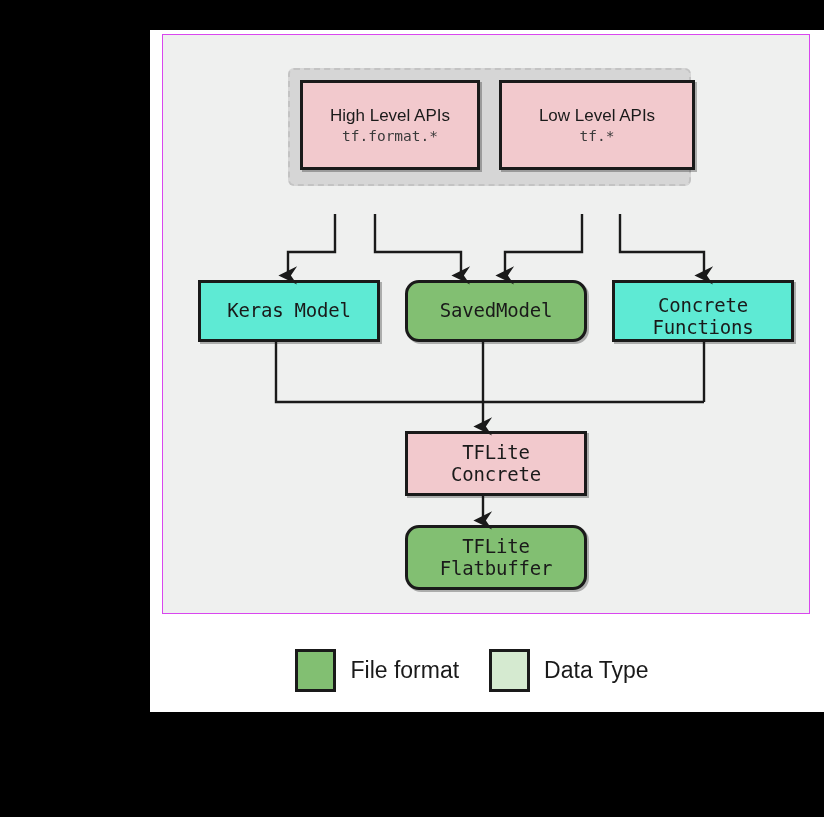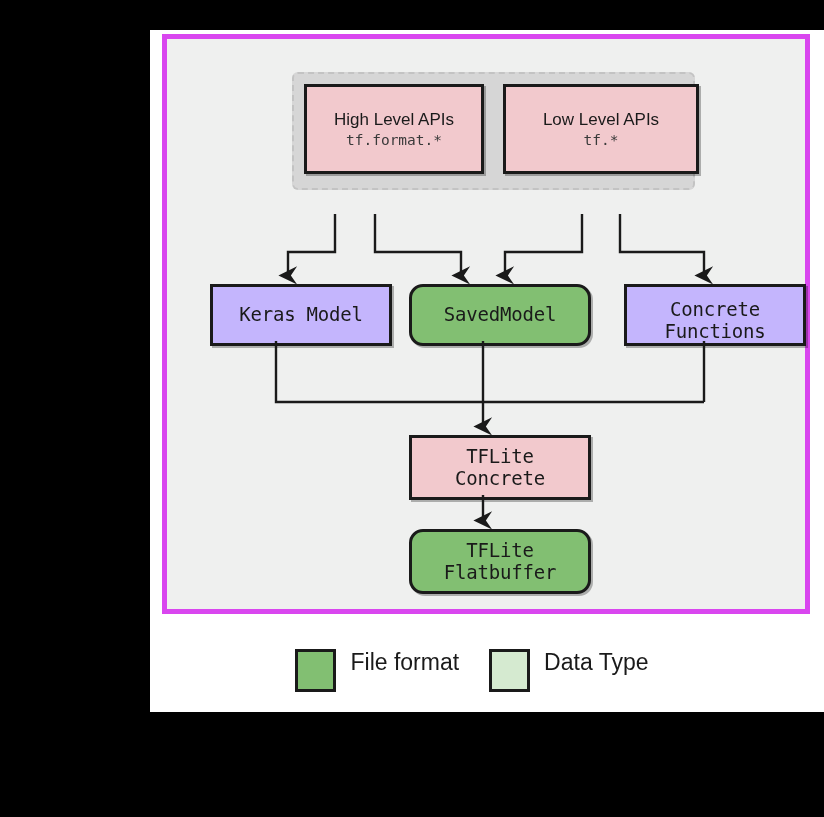--- a/index.html
+++ b/index.html
@@ -26,21 +26,21 @@
   }
 
   
   #panel {
     position: absolute;
     left: 12px;
     top: 4px;
     width: 648px;
     height: 580px;
     background: #eff0ef;
-    border: 5px solid #d946ef;
+    border: 1px solid #d946ef;
     box-sizing: border-box;
   }
 
   
   #api-group {
     position: absolute;
     left: 125px;
     top: 33px;
     width: 403px;
     height: 118px;
@@ -75,21 +75,21 @@
   }
   .node.mono .title {
     font-family: "DejaVu Sans Mono", monospace;
     font-size: 19px;
     letter-spacing: -0.2px;
   }
   .node.mono .title .l2 { display: block; }
 
   .fill-pink  { background: #f2c9cd; }
   .fill-green { background: #82bf72; border-radius: 14px; }
-  .fill-lgreen{ background: #c4b5fd; margin-left: 8px; }
+  .fill-lgreen{ background: #5eead4; }
 
   
   #wires {
     position: absolute;
     left: 0;
     top: 0;
     width: 674px;
     height: 682px;
     pointer-events: none;
   }
@@ -101,20 +101,21 @@
     top: 598px;
     width: 674px;
     height: 84px;
     display: flex;
     align-items: center;
     justify-content: center;
     gap: 0px;
   }
   .legend-item {
     display: flex;
+    align-items: center;
   }
   .swatch {
     width: 41px;
     height: 43px;
     border: 3px solid #1a1a1a;
     box-sizing: border-box;
     flex: none;
   }
   .legend-label {
     font-size: 23px;

